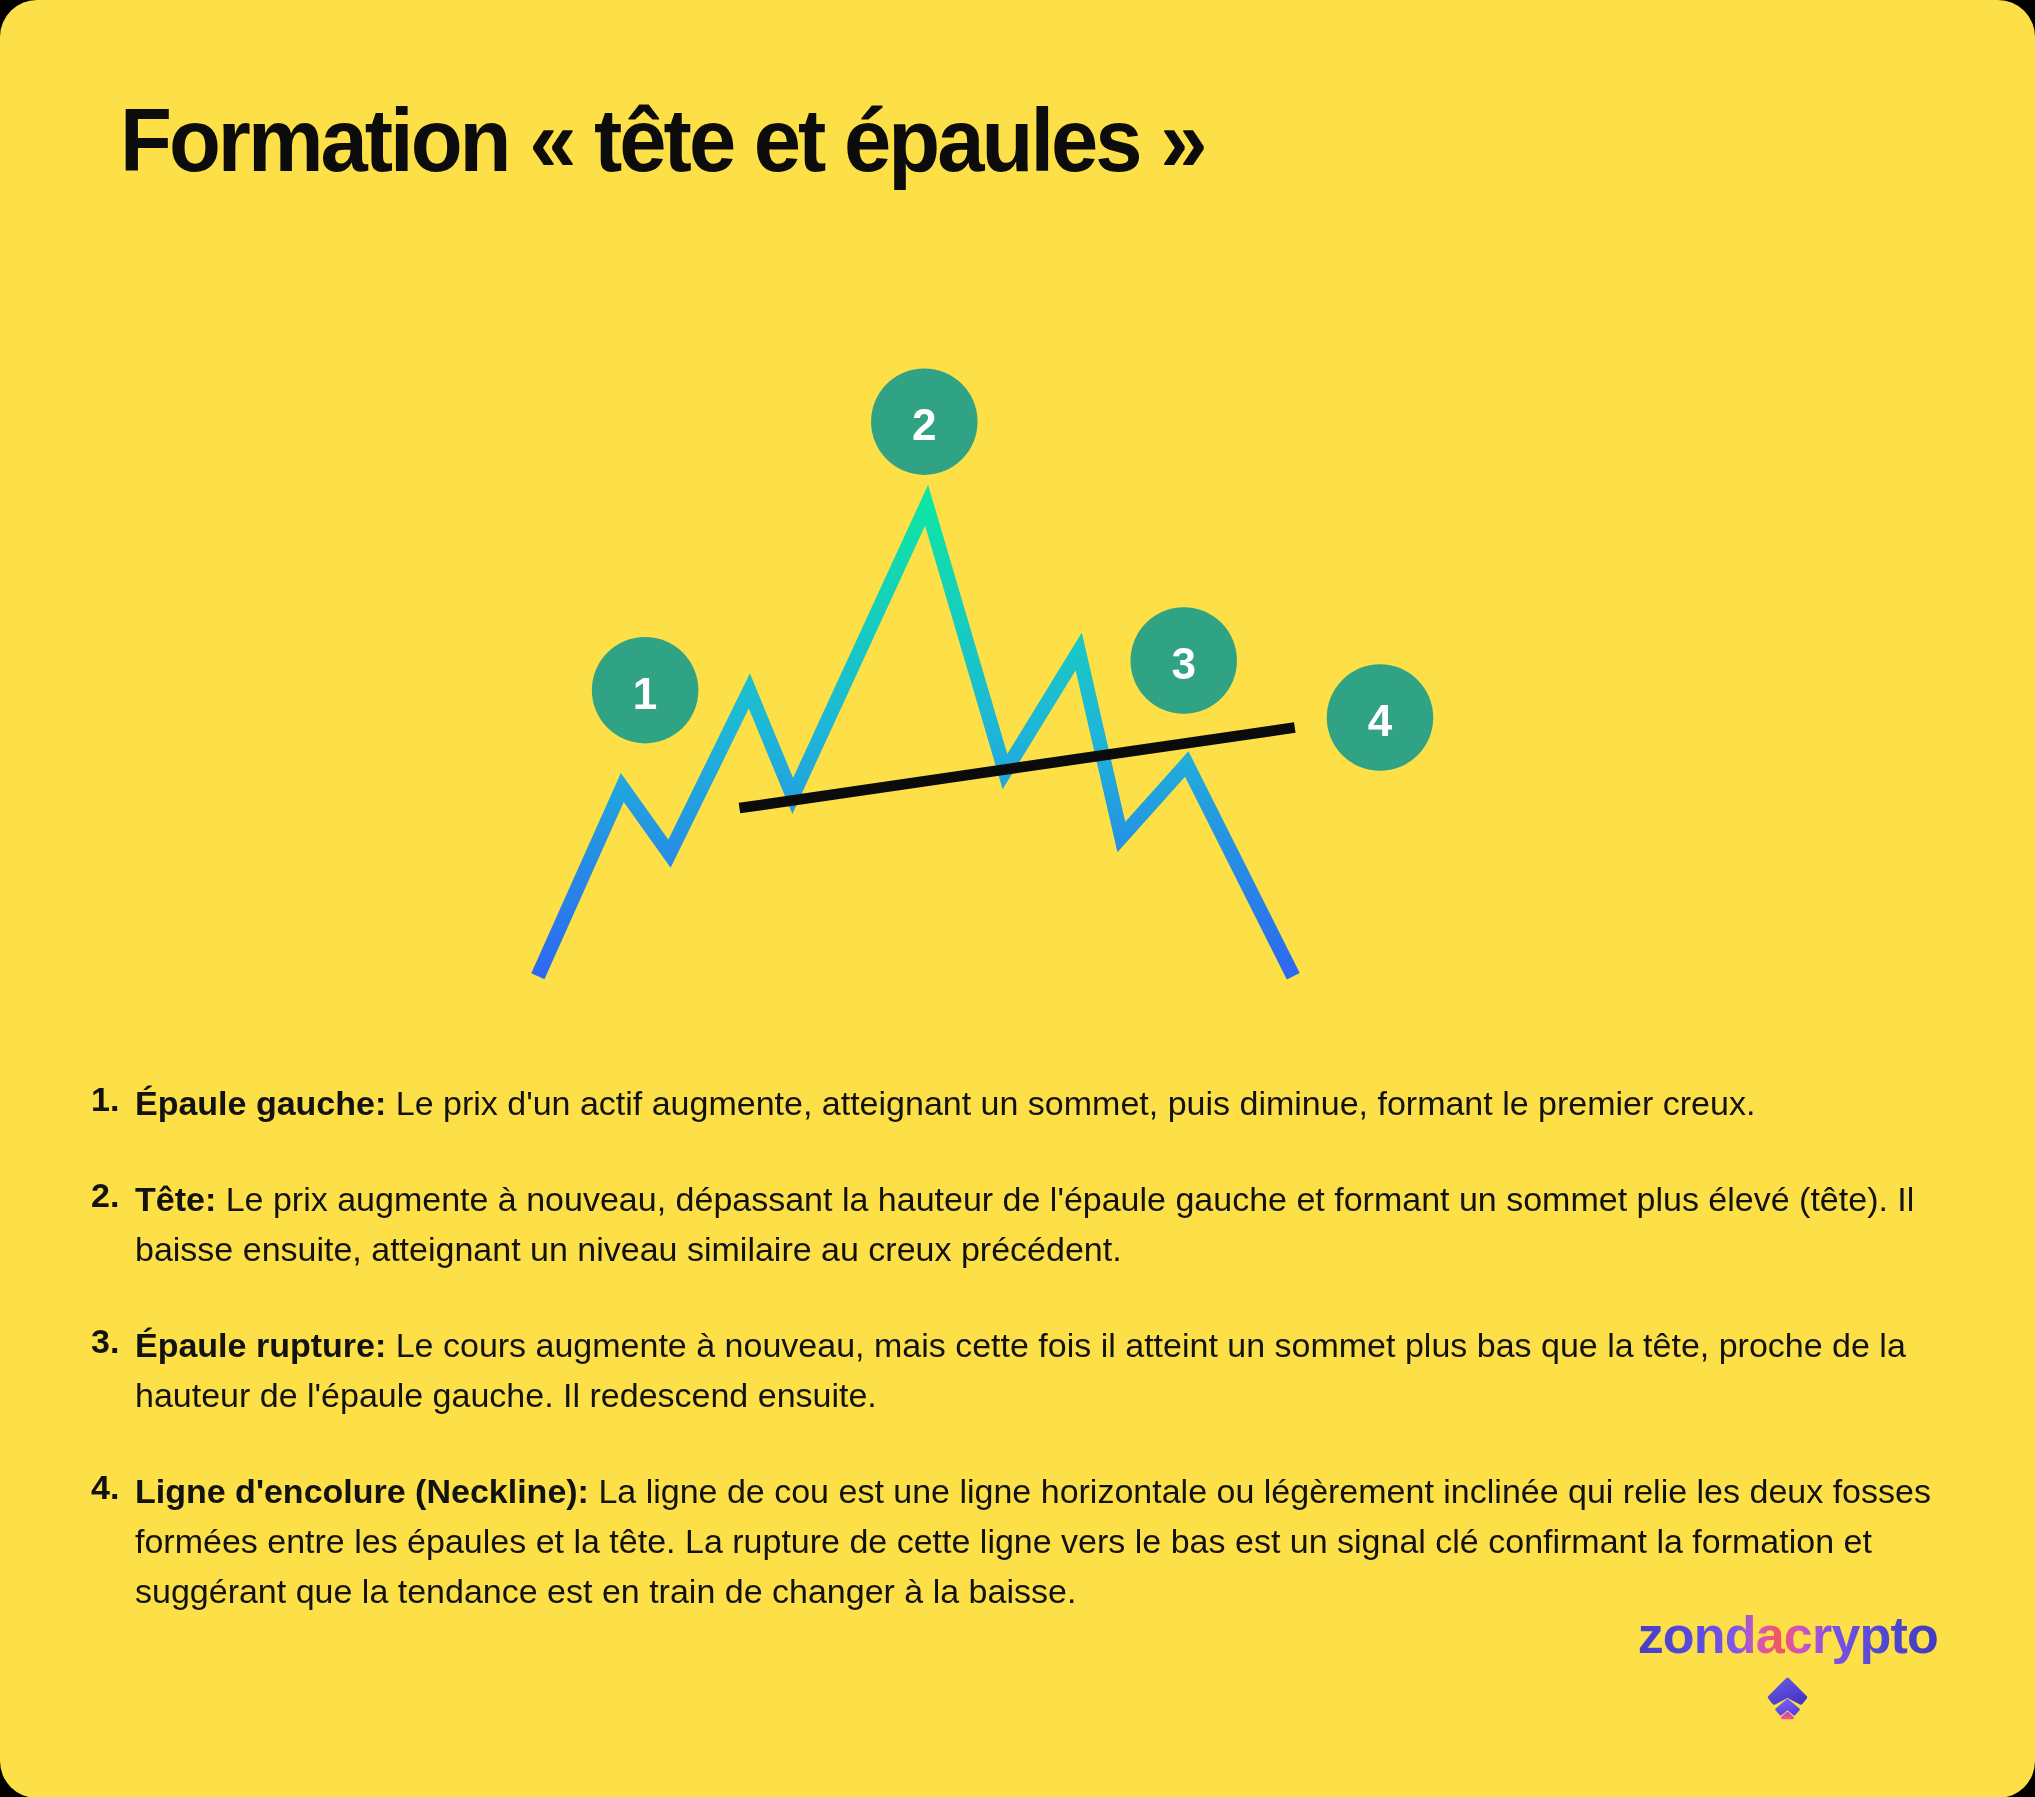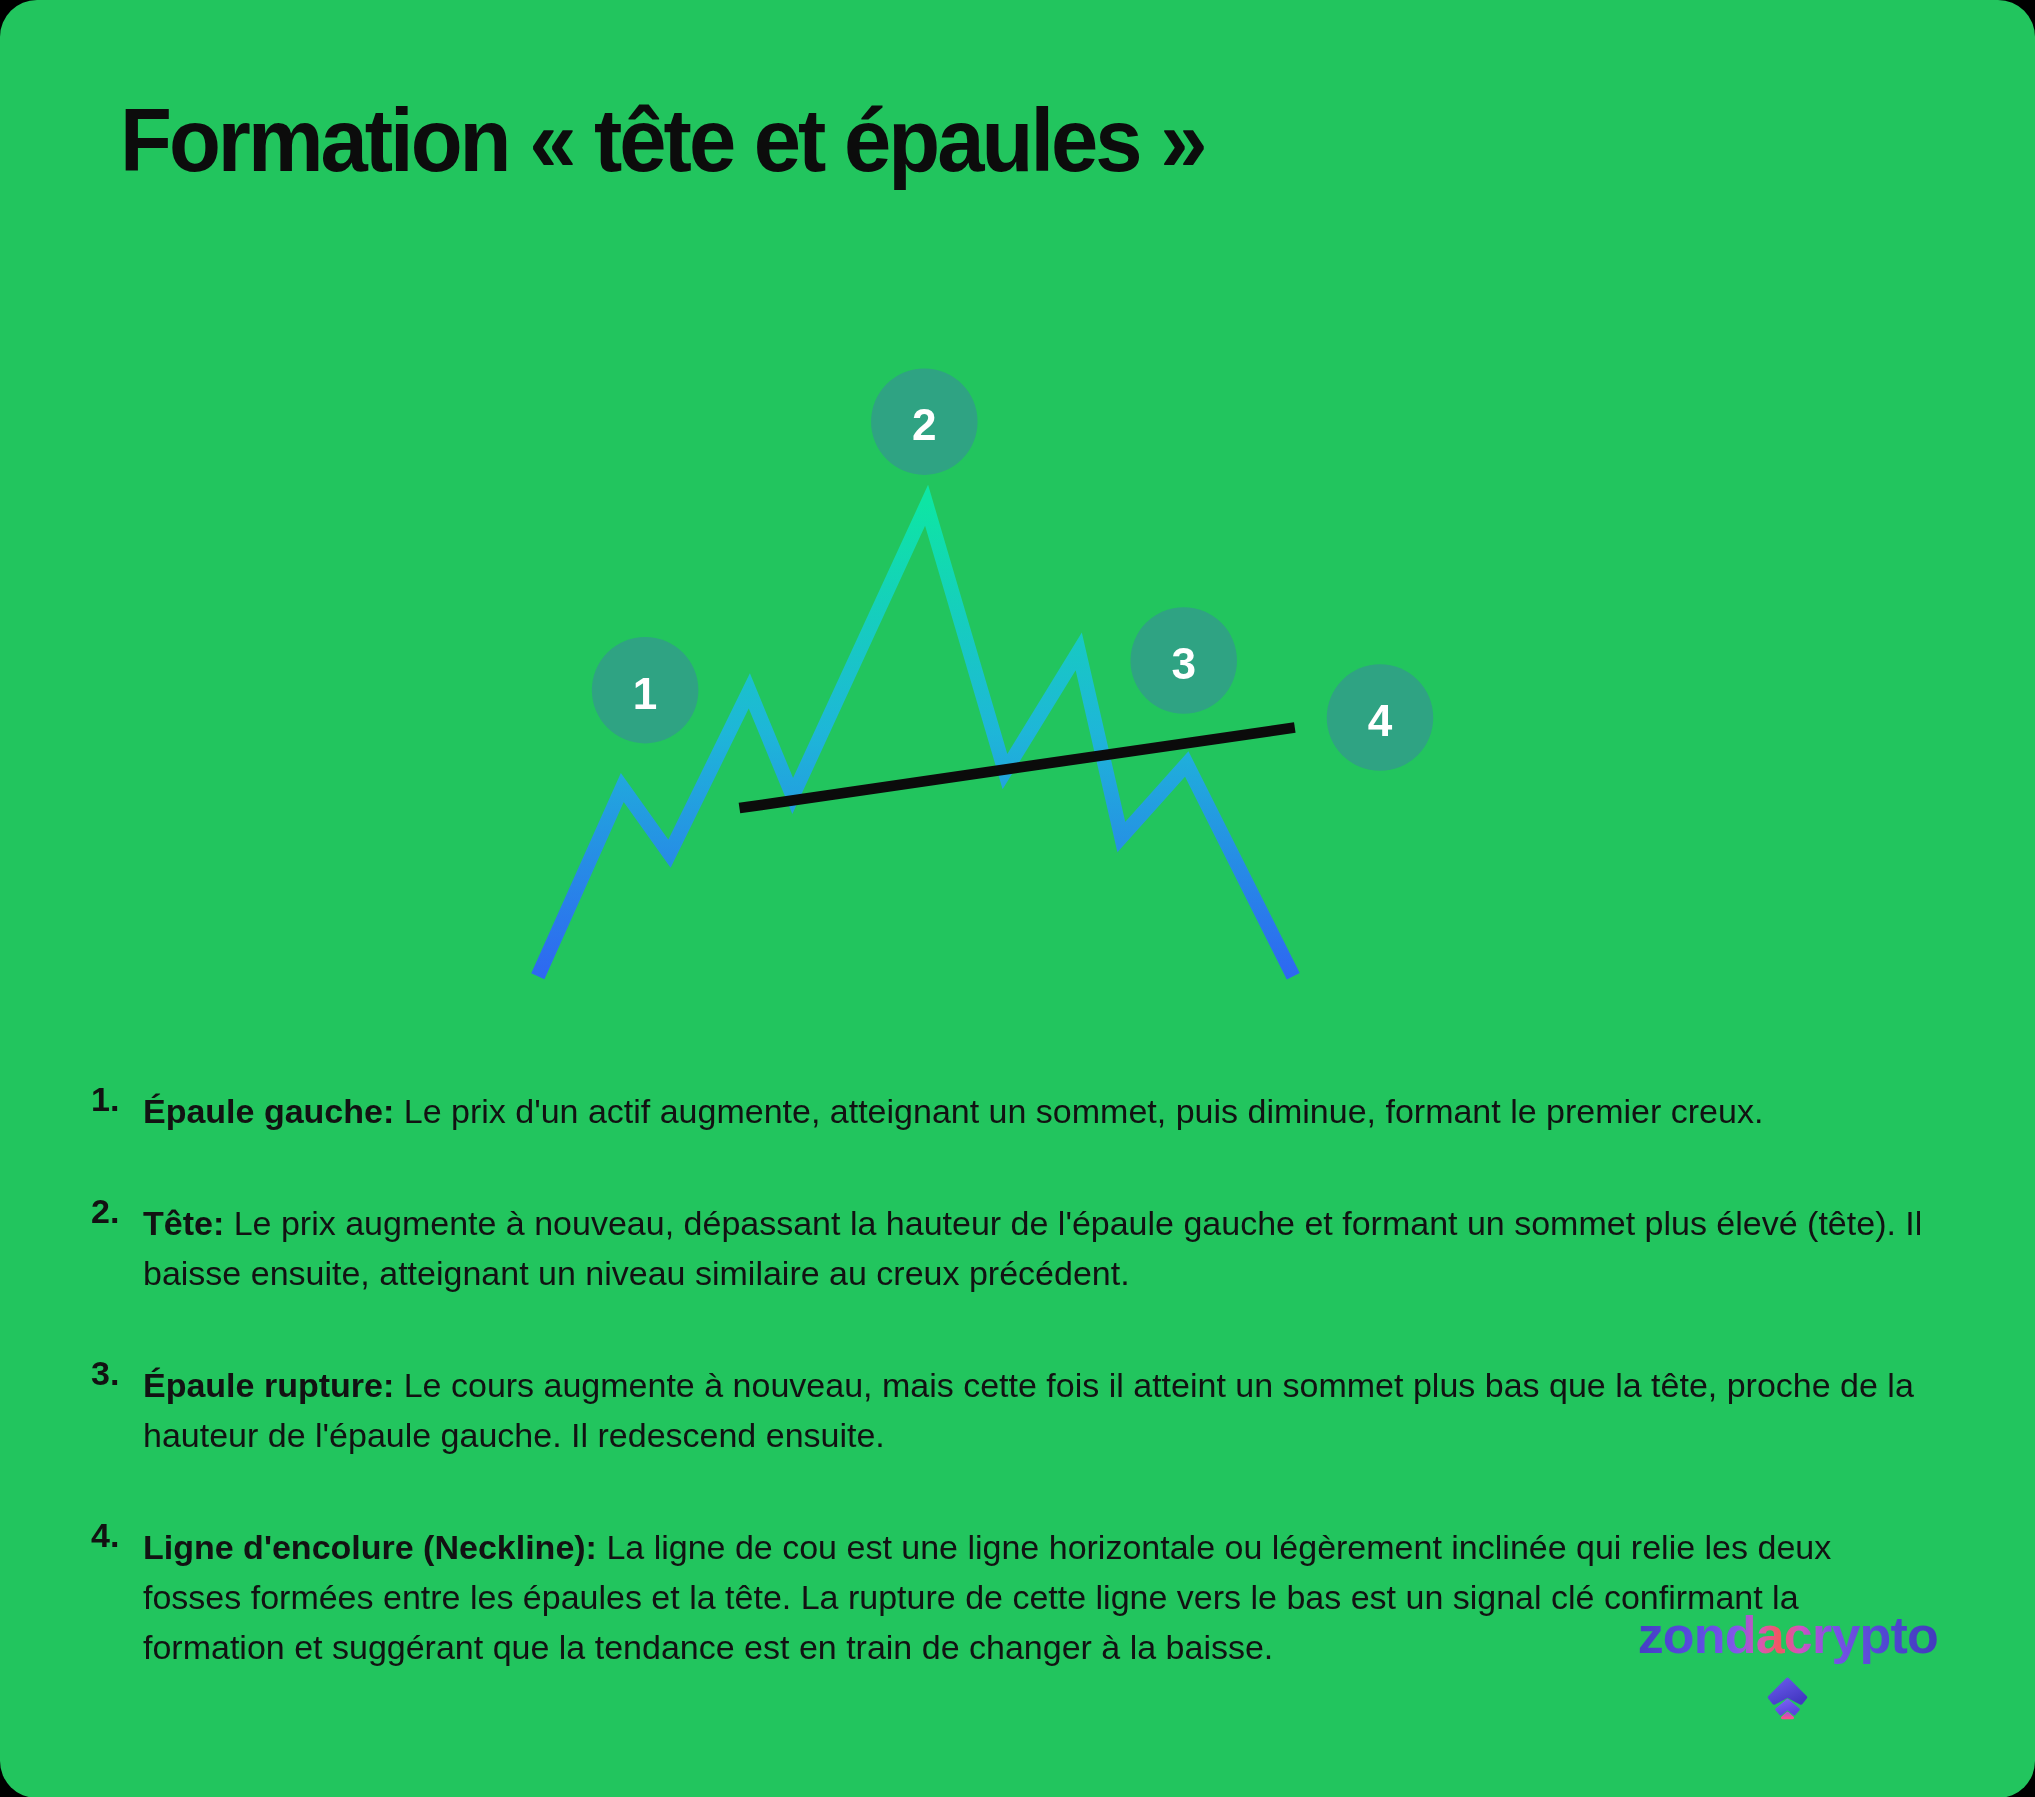--- a/index.html
+++ b/index.html
@@ -9,21 +9,21 @@
   body {
     width: 2035px;
     height: 1798px;
     background: #000000;
     font-family: "Liberation Sans", sans-serif;
     position: relative;
   }
   .card {
     position: absolute;
     inset: 0;
-    background: #22c55e;
+    background: #fde047;
     border-radius: 37px;
     overflow: hidden;
   }
   .title {
     position: absolute;
     left: 120px;
     top: 90px;
     margin: 0;
     font-size: 85px;
     font-weight: bold;
@@ -61,21 +61,21 @@
     align-items: flex-start;
     margin-bottom: 38px;
     font-size: 34px;
     line-height: 50px;
   }
   .legend-item .num {
     flex: 0 0 40px;
     font-weight: bold;
   }
   .legend-item .txt {
-    margin: 12px;
+    margin: 4px;
     flex: 1 1 auto;
   }
   .legend-item .txt b {
     font-weight: bold;
   }
   .logo {
     position: absolute;
     right: 97px;
     bottom: 78px;
     display: flex;

